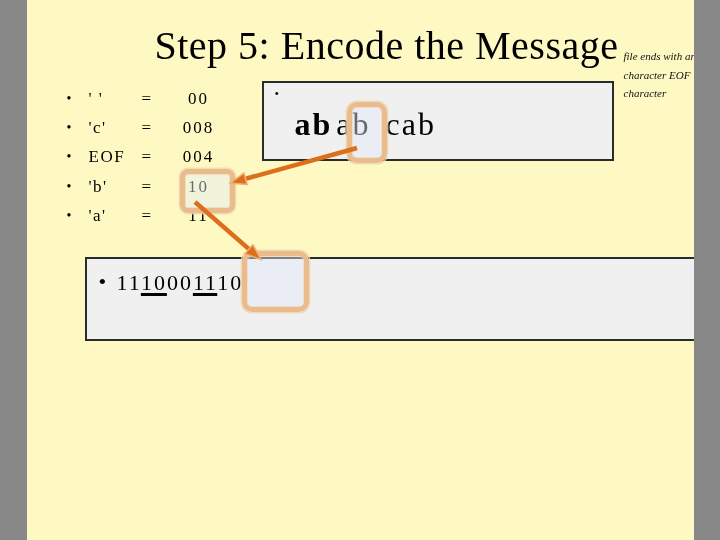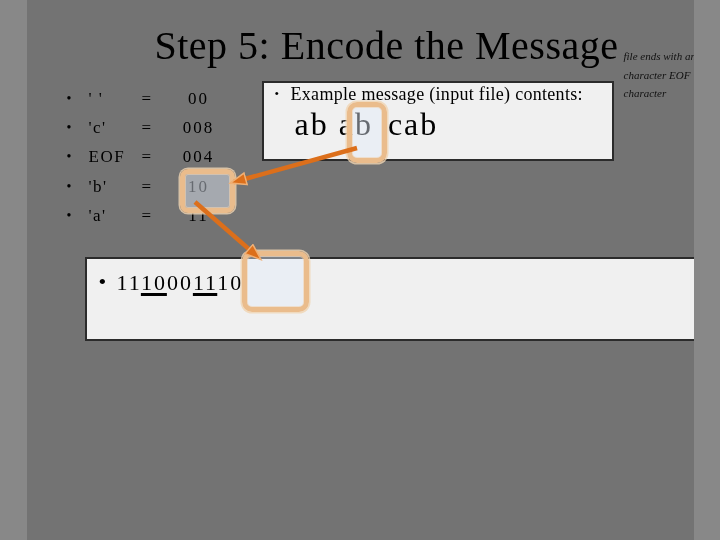--- a/index.html
+++ b/index.html
@@ -1,17 +1,17 @@
 <!DOCTYPE html>
 <html><head>
 <meta charset="utf-8">
 <style>
   html,body{margin:0;padding:0;background:#888;}
   .slide{
-    position:relative; width:667px; height:540px; background:#737373;
+    position:relative; width:667px; height:540px; background:#fef9c3;
     font-family:"Liberation Serif", serif; color:#000; overflow:hidden;
     margin:0 auto;
   }
   .title{
     position:absolute; top:24px; left:0; width:720px; text-align:center;
     font-size:40px; line-height:44px; font-weight:400; letter-spacing:0.5px;
   }
   .side-note{
     position:absolute; left:597px; top:47px; width:112px;
     font-style:italic; font-size:11px; line-height:18.5px; color:#111;
@@ -24,21 +24,21 @@
   .eq{ width:26px; }
   .code{ width:62px; text-align:center; letter-spacing:2px; }
   
   .example-box{
     position:absolute; left:235px; top:81px; width:352px; height:80px;
     background:#F0F0F0; border:2px solid #2B2B2B; box-sizing:border-box;
   }
   .ex-bullet{ position:absolute; left:11px; top:3px; font-size:13px; }
   .ex-label{ position:absolute; left:27px; top:1px; font-size:18px; letter-spacing:0.3px; white-space:nowrap; }
   .ex-message{ position:absolute; left:31px; top:24px; font-size:32px; line-height:34px; letter-spacing:2px; white-space:nowrap; }
-  .w-gap1{ margin-right:10px; } .w-gap2{ margin-right:15px; }
+  .w-gap1{ margin-right:4px;font-weight:bold; } .w-gap2{ margin-right:15px; }
   
   .encoded-box{
     position:absolute; left:58px; top:257px; width:620px; height:84px;
     background:#F0F0F0; border:2px solid #2B2B2B; box-sizing:border-box;
   }
   .enc-bullet{ position:absolute; left:12px; top:10px; font-size:22px; }
   .enc-string{ position:absolute; left:30px; top:5px; font-size:22px; line-height:38px; letter-spacing:2px; white-space:nowrap; }
   .seg{ text-decoration:none; }
   .seg.u{ text-decoration:underline; text-decoration-thickness:3px; text-underline-offset:3px; }
   
@@ -95,21 +95,20 @@
     <div class="crow">
       <span class="cb">•</span>
       <span class="sym">'a'</span>
       <span class="eq">=</span>
       <span class="code">11</span>
     </div>
   </div>
 
   <div class="example-box">
     <span class="ex-bullet">•</span>
-    <span class="ex-label">Example message (input file) contents:</span>
     <div class="ex-message">
       <span class="w-gap1">ab</span><span class="w-gap2"><span>a</span><span>b</span></span><span>cab</span>
     </div>
   </div>
 
   <div class="encoded-box">
     <span class="enc-bullet">•</span>
     <div class="enc-string">
       <span class="seg">11</span><span class="seg u">10</span><span class="seg">00</span><span class="seg u">11</span><span class="seg">10</span>
     </div>

